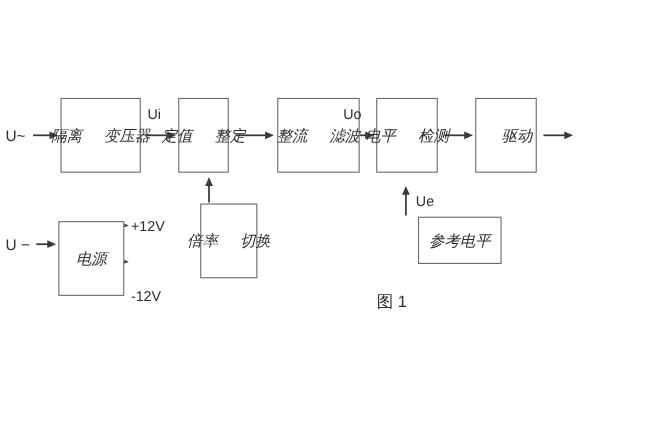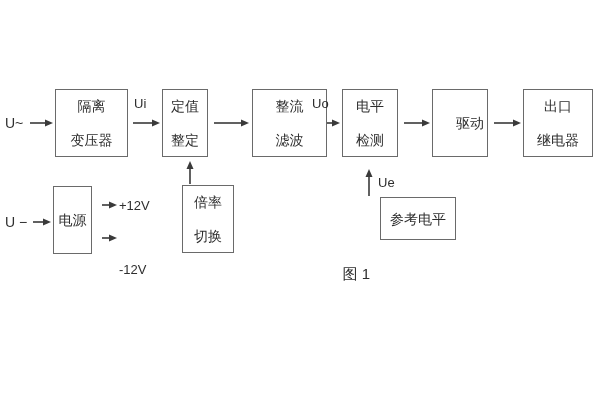--- a/index.html
+++ b/index.html
@@ -5,22 +5,22 @@
   * { margin:0; padding:0; box-sizing:border-box; }
   html,body { background:#ffffff; }
   .canvas {
     position:relative; width:600px; height:400px; background:#ffffff;
     font-family:"Liberation Sans","DejaVu Sans",sans-serif; color:#2e2e2e;
     overflow:hidden;
   }
   .wires { position:absolute; left:0; top:0; width:600px; height:400px; }
   .box {
     position:absolute; border:1px solid #6a6a6a; background:#ffffff;
-    display:flex; flex-direction:column; align-items:center; justify-content:center;
-    gap:20px; font-size:14px; line-height:1; white-space:nowrap;
+    display:flex; align-items:center; justify-content:center;
+    gap:20px; font-size:14px; line-height:1; white-space:nowrap;font-style:italic;
   }
   .box.single { gap:0; }
   .lbl { position:absolute; font-size:13px; line-height:1; white-space:nowrap; }
   .lbl.big { font-size:14px; }
   .caption { position:absolute; left:260px; top:265px; width:110px; text-align:right; font-size:15px; }
 </style>
 </head>
 <body>
 
 <div class="canvas">
@@ -97,28 +97,24 @@
 
   <div class="box" style="left:342px; top:89px; width:56px; height:68px;">
     <span>电平</span>
     <span>检测</span>
   </div>
 
   <div class="box single" style="left:432px; top:89px; width:56px; height:68px;padding-left:20px;">
     <span>驱动</span>
   </div>
 
-  <div class="box" style="left:523px; top:89px; width:70px; height:68px;">
-    <span>出口</span>
-    <span>继电器</span>
-  </div>
 
   <span class="lbl big" style="left:5px; top:215px;">U −</span>
 
-  <div class="box single" style="left:53px; top:186px; width:39px; height:68px;">
+  <div class="box single" style="left:53px; top:201px; width:60px; height:68px;">
     <span>电源</span>
   </div>
 
   <span class="lbl" style="left:119px; top:199px;">+12V</span>
   <span class="lbl" style="left:119px; top:232px;margin-top:31px;">-12V</span>
 
   <div class="box" style="left:166px; top:185px; width:52px; height:68px;margin-left:16px;">
     <span>倍率</span>
     <span>切换</span>
   </div>

